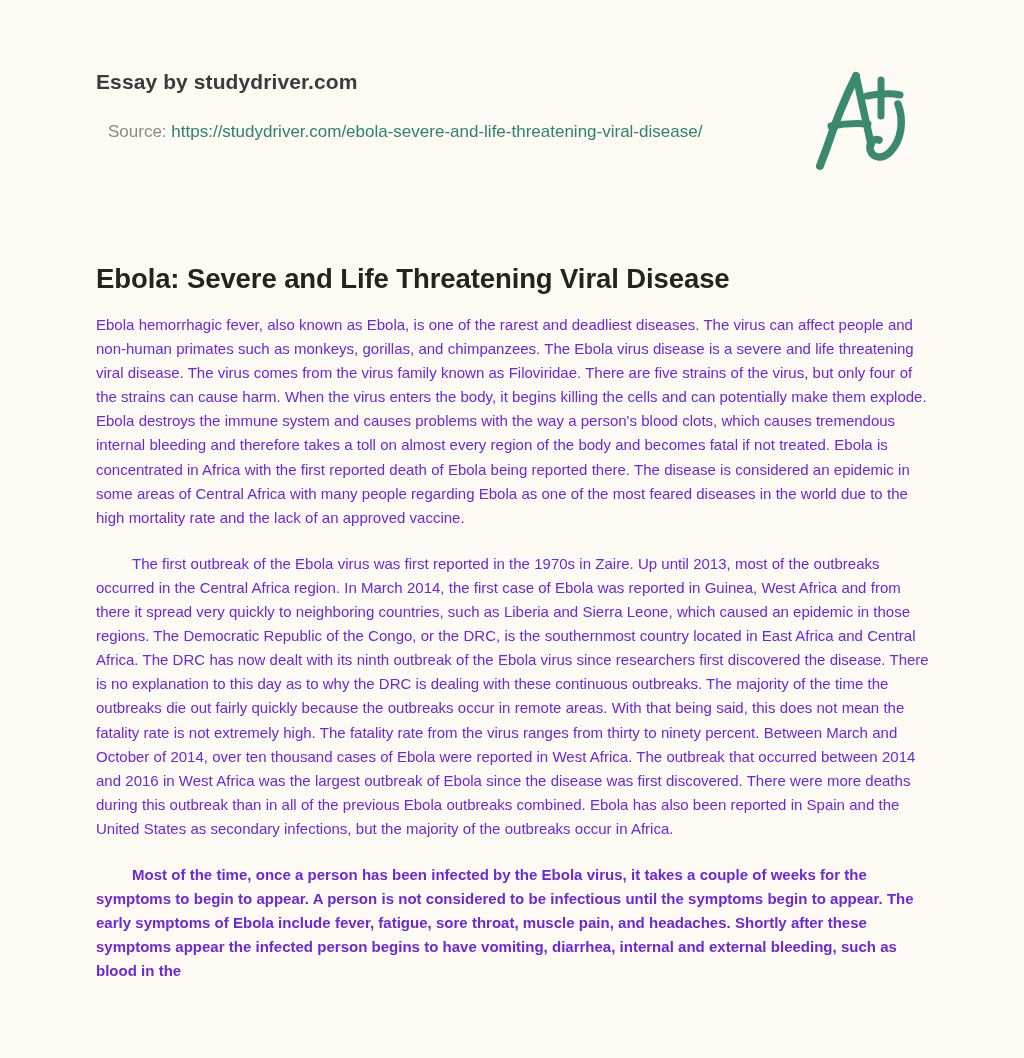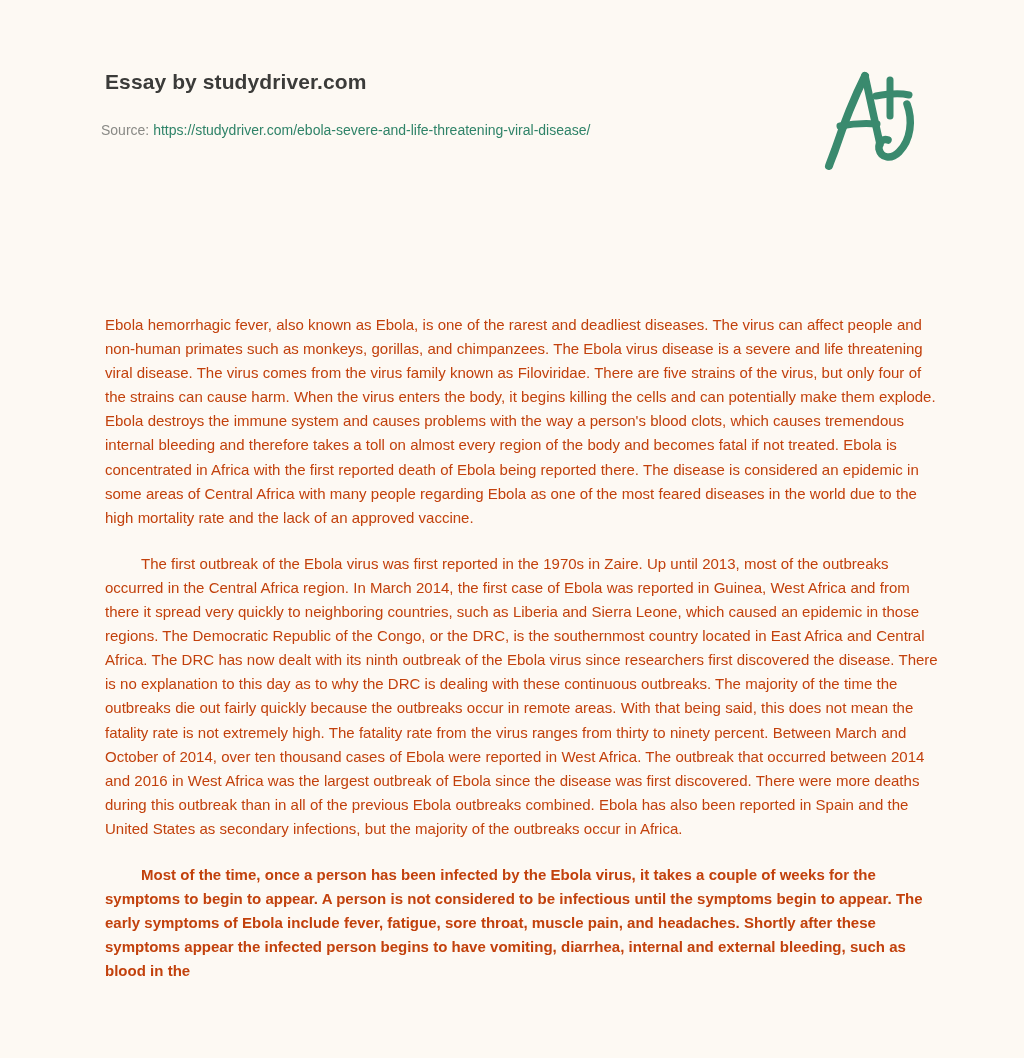--- a/index.html
+++ b/index.html
@@ -15,21 +15,20 @@
     color: #3a3a38;
     overflow: hidden;
     position: relative;
   }
 
   .page {
     position: relative;
     width: 864px;
     height: 1058px;
     box-sizing: border-box;
-    margin-left: 9px;
   }
 
   
   .header {
     position: absolute;
     left: 0;
     top: 0;
     width: 1024px;
     height: 200px;
   }
@@ -40,23 +39,23 @@
     top: 70px;
     font-size: 21px;
     font-weight: bold;
     letter-spacing: 0.1px;
     color: #3b3b39;
     white-space: nowrap;
   }
 
   .source-line {
     position: absolute;
-    left: 92px;
+    left: 108px;
     top: 122px;
-    font-size: 14px;
+    font-size: 17px;
     white-space: nowrap;
     color: #8a8a86;
     text-align: right;
   }
   .source-label {
     color: #8a8a86;
   }
   .source-url {
     color: #2f8368;
     text-decoration: none;
@@ -94,21 +93,21 @@
     position: absolute;
     left: 96px;
     top: 313px;
     width: 840px;
   }
 
   .body-content p {
     margin: 0 0 22px 0;
     font-size: 15px;
     line-height: 24.1px;
-    color: #c2410c;
+    color: #6d28d9;
     text-align: left;
     word-spacing: 0.1px;
   }
   .body-content p.indent {
     text-indent: 36px;
   }
   .body-content p:last-child {
     margin-bottom: 0;
     font-weight: bold;
   }
@@ -139,20 +138,21 @@
         <path d="M69 12 C 69 24, 69 38, 69 48" stroke-width="7"></path>
 
         <path d="M55 28 C 66 26, 79 25, 88 27" stroke-width="7"></path>
 
         <path d="M86 36 C 92 52, 90 72, 78 84 C 70 92, 60 90, 58 81 C 57 74, 62 70, 67 72" stroke-width="7.5"></path>
       </svg>
     </div>
 
   </div>
 
+  <h1 class="doc-title">Ebola: Severe and Life Threatening Viral Disease</h1>
 
   <div class="body-content">
     <p>Ebola hemorrhagic fever, also known as Ebola, is one of the rarest and deadliest diseases.  The virus can affect people and non-human primates such as monkeys, gorillas, and chimpanzees.  The Ebola virus disease is a severe and life threatening viral disease. The virus comes from the virus family known as Filoviridae. There are five strains of the virus, but only four of the strains can cause harm. When the virus enters the body, it begins killing the cells and can potentially make them explode.  Ebola destroys the immune system and causes problems with the way a person's blood clots, which causes tremendous internal bleeding and therefore takes a toll on almost every region of the body and becomes fatal if not treated. Ebola is concentrated in Africa with the first reported death of Ebola being reported there.  The disease is considered an epidemic in some areas of Central Africa with many people regarding Ebola as one of the most feared diseases in the world due to the high mortality rate and the lack of an approved vaccine.</p>
     <p class="indent">The first outbreak of the Ebola virus was first reported in the 1970s in Zaire.  Up until 2013, most of the outbreaks occurred in the Central Africa region. In March 2014, the first case of Ebola was reported in Guinea, West Africa and from there it spread very quickly to neighboring countries, such as Liberia and Sierra Leone, which caused an epidemic in those regions.  The Democratic Republic of the Congo, or the DRC, is the southernmost country located in East Africa and Central Africa.  The DRC has now dealt with its ninth outbreak of the Ebola virus since researchers first discovered the disease.  There is no explanation to this day as to why the DRC is dealing with these continuous outbreaks.  The majority of the time the outbreaks die out fairly quickly because the outbreaks occur in remote areas.  With that being said, this does not mean the fatality rate is not extremely high.  The fatality rate from the virus ranges from thirty to ninety percent. Between March and October of 2014, over ten thousand cases of Ebola were reported in West Africa.  The outbreak that occurred between 2014 and 2016 in West Africa was the largest outbreak of Ebola since the disease was first discovered. There were more deaths during this outbreak than in all of the previous Ebola outbreaks combined. Ebola has also been reported in Spain and the United States as secondary infections, but the majority of the outbreaks occur in Africa.</p>
     <p class="indent">Most of the time, once a person has been infected by the Ebola virus, it takes a couple of weeks for the symptoms to begin to appear.  A person is not considered to be infectious until the symptoms begin to appear.  The early symptoms of Ebola include fever, fatigue, sore throat, muscle pain, and headaches.  Shortly after these symptoms appear the infected person begins to have vomiting, diarrhea, internal and external bleeding, such as blood in the</p>
   </div>
 
 </div>
 
 </body></html>

